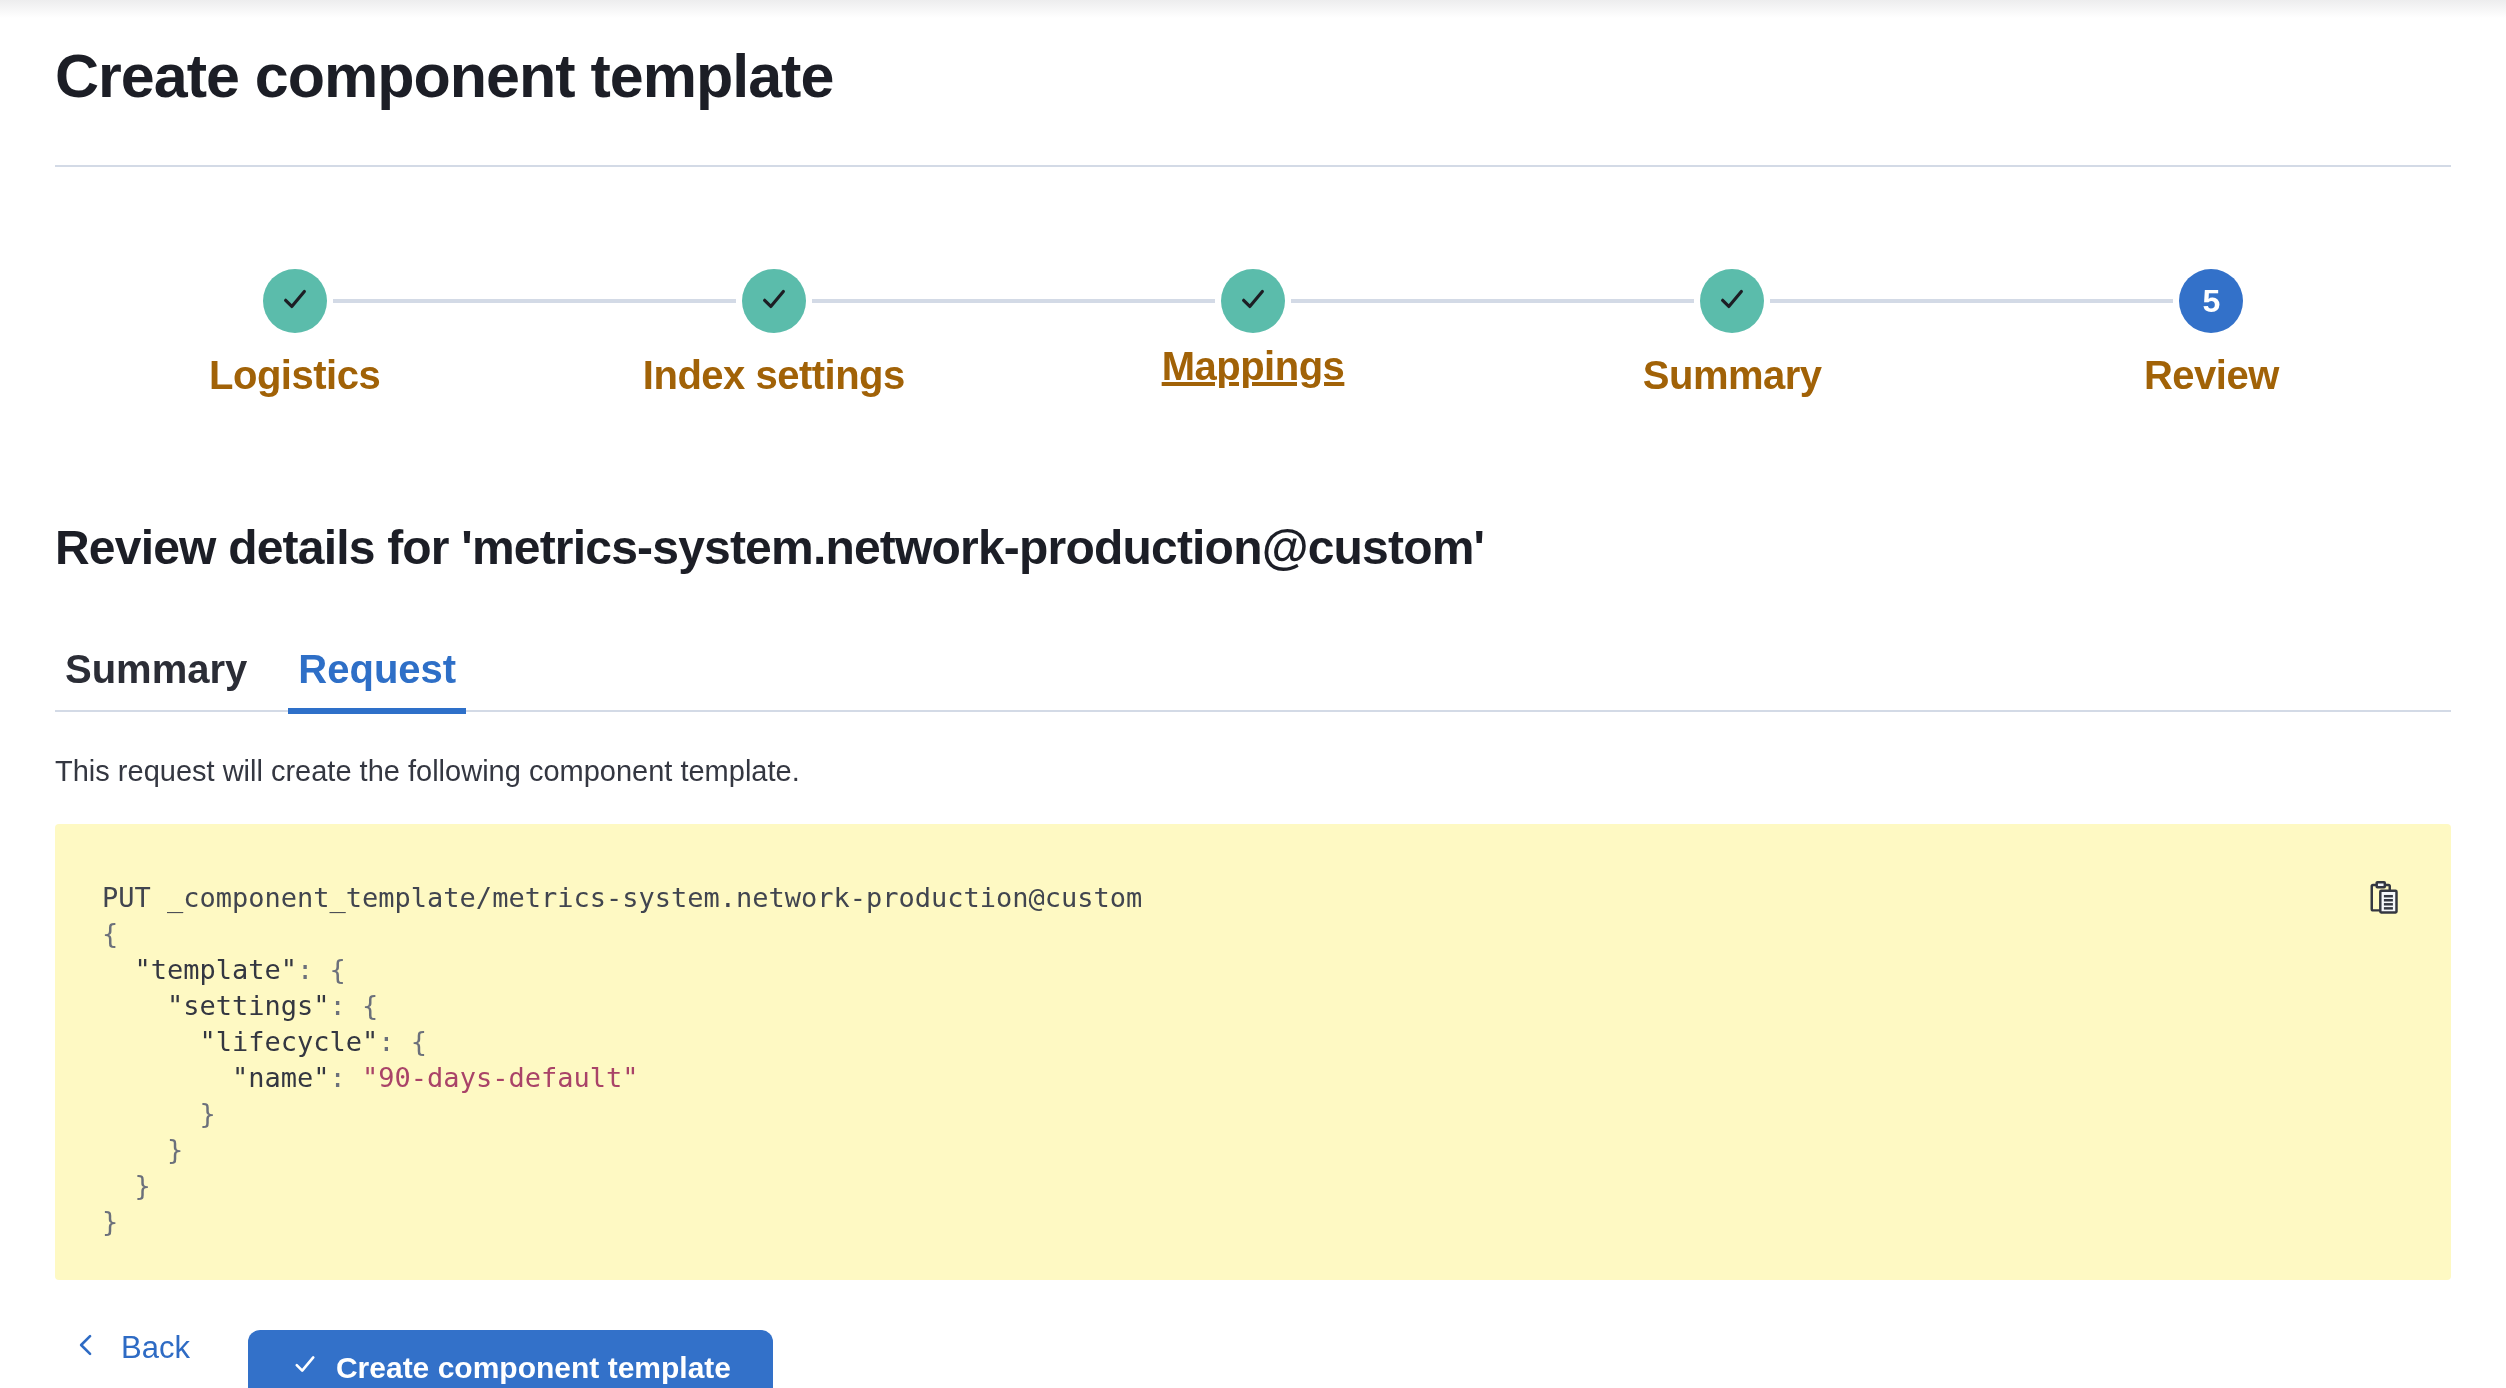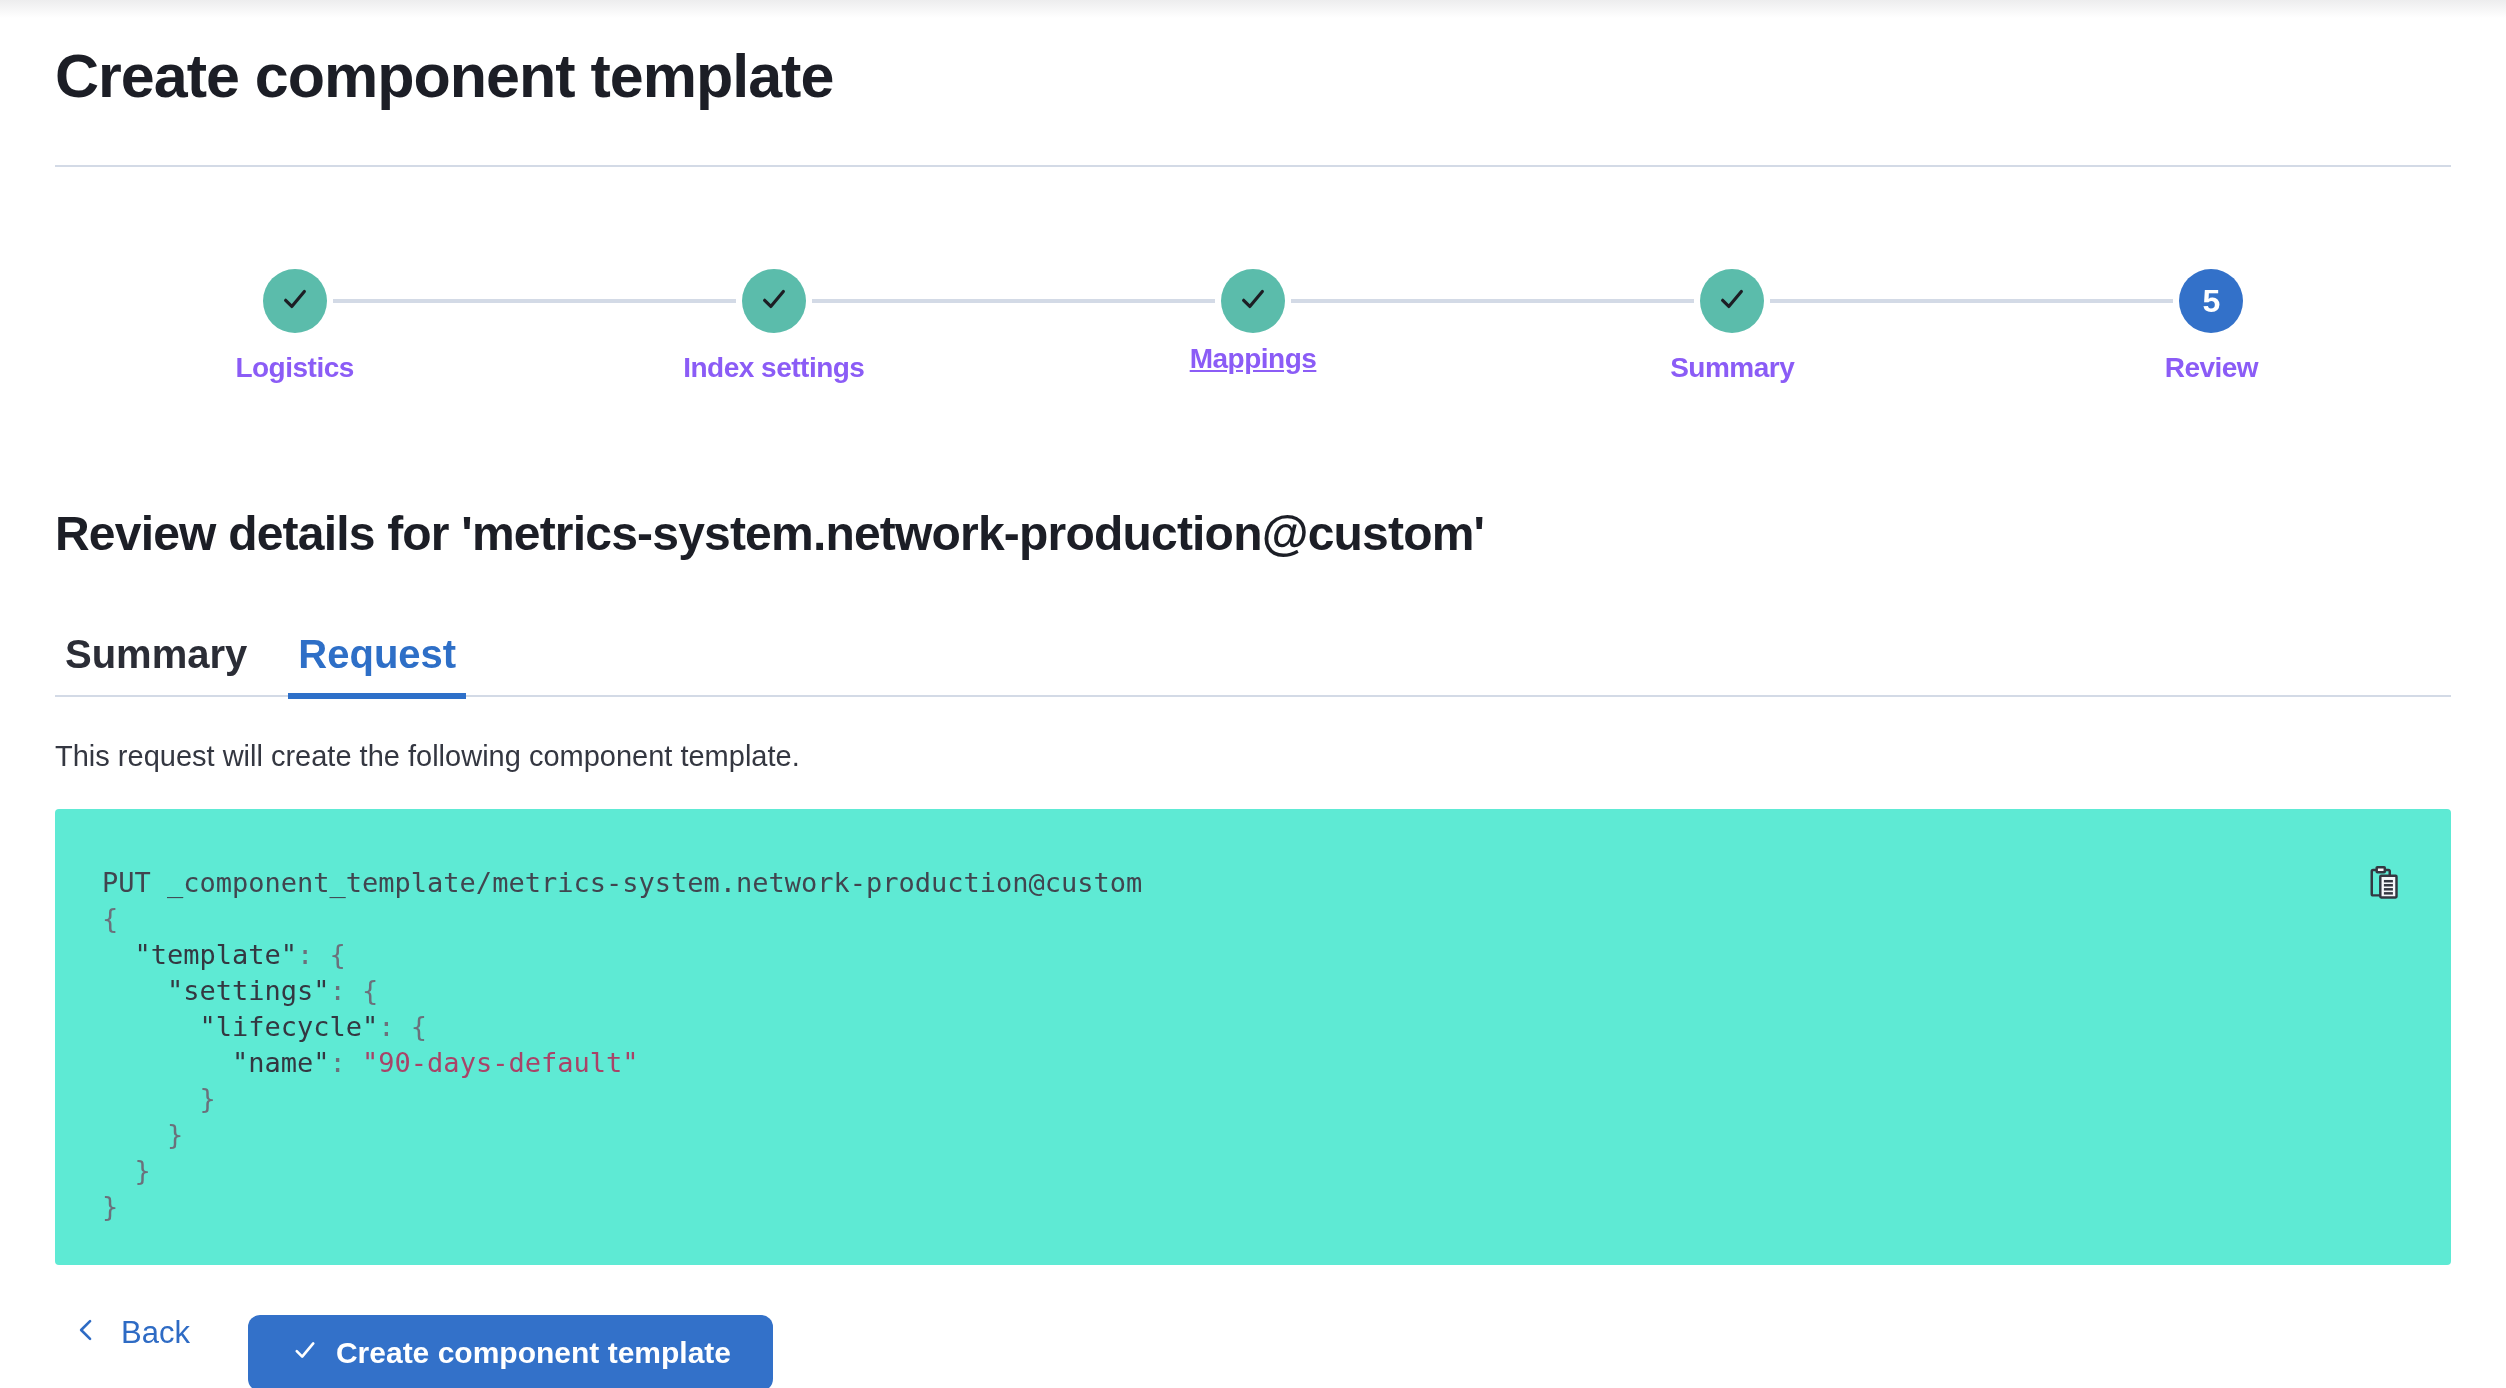--- a/index.html
+++ b/index.html
@@ -64,24 +64,24 @@
   .step-circle.complete { background: #5bbcab; }
   .step-circle.current  { background: #3371c9; }
   .step-circle svg { width: 34px; height: 34px; }
   .step-number {
     color: #ffffff;
     font-size: 32px;
     font-weight: 700;
   }
   .step-label {
     margin-top: 18px;
-    font-size: 28px;
+    font-size: 40px;
     font-weight: 600;
     letter-spacing: -0.5px;
-    color: #8b5cf6;
+    color: #a16207;
     line-height: 1.2;
   }
   .step-label.underlined { text-decoration: underline; margin-top: 9px; }
   
   .section-heading {
     margin-top: 120px;
     font-size: 48px;
     font-weight: 700;
     letter-spacing: -0.8px;
     color: #1c1e26;
@@ -114,21 +114,21 @@
   .description {
     margin-top: 40px;
     font-size: 29px;
     line-height: 38px;
     color: #343741;
   }
   
   .code-block {
     position: relative;
     margin-top: 34px;
-    background: #5eead4;
+    background: #fef9c3;
     border-radius: 4px;
     padding: 56px 120px 40px 47px;
   }
   .code-line {
     font-family: "DejaVu Sans Mono", monospace;
     font-size: 27px;
     line-height: 36px;
     white-space: pre;
     color: #41454f;
   }

